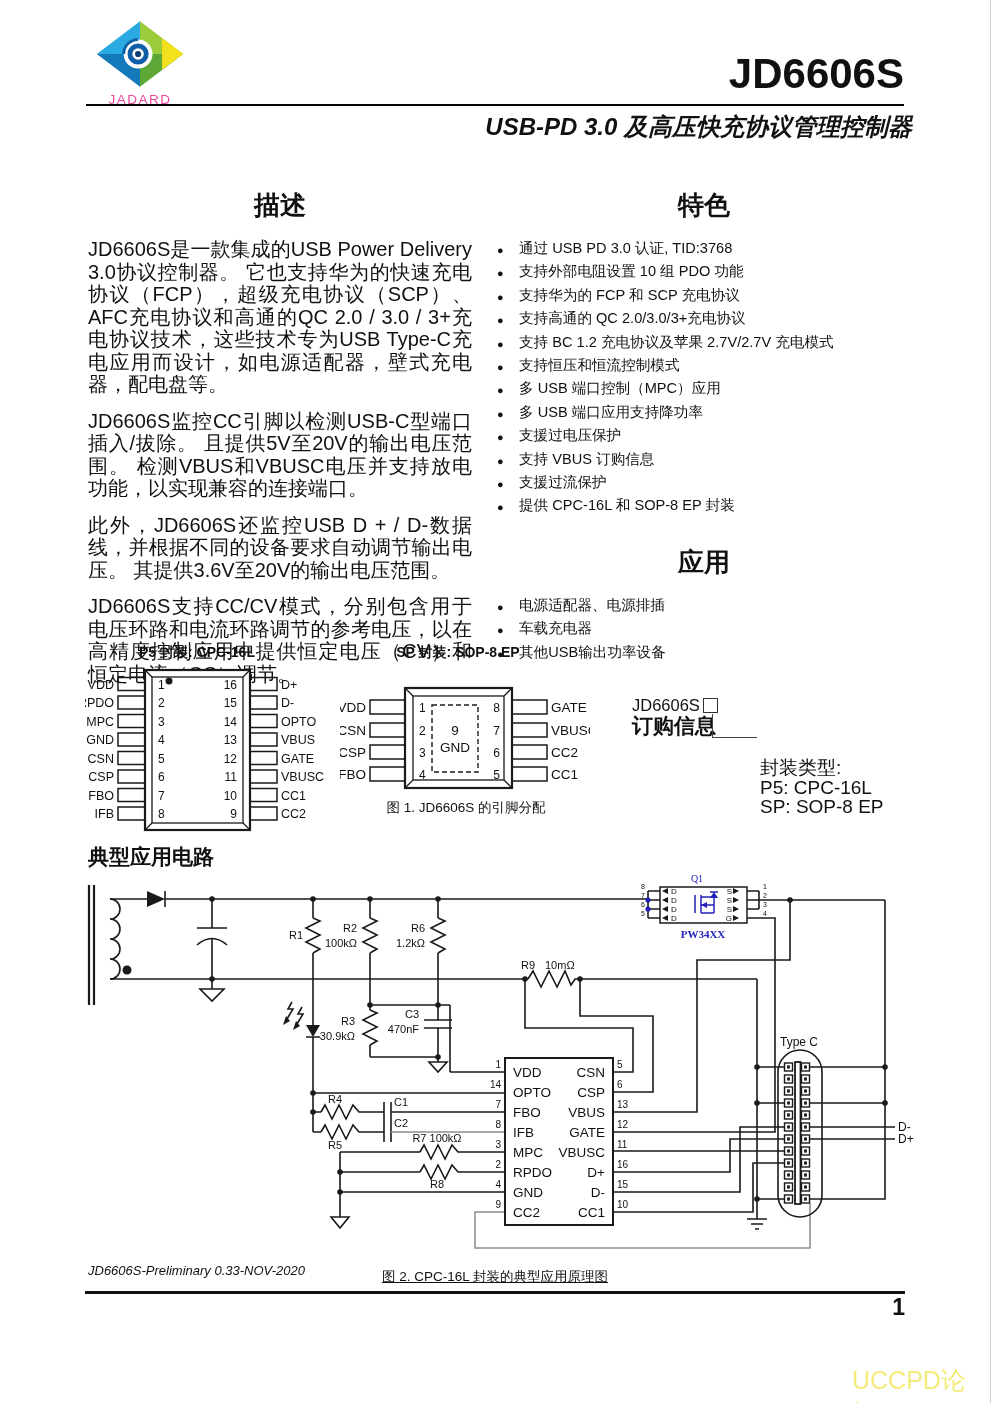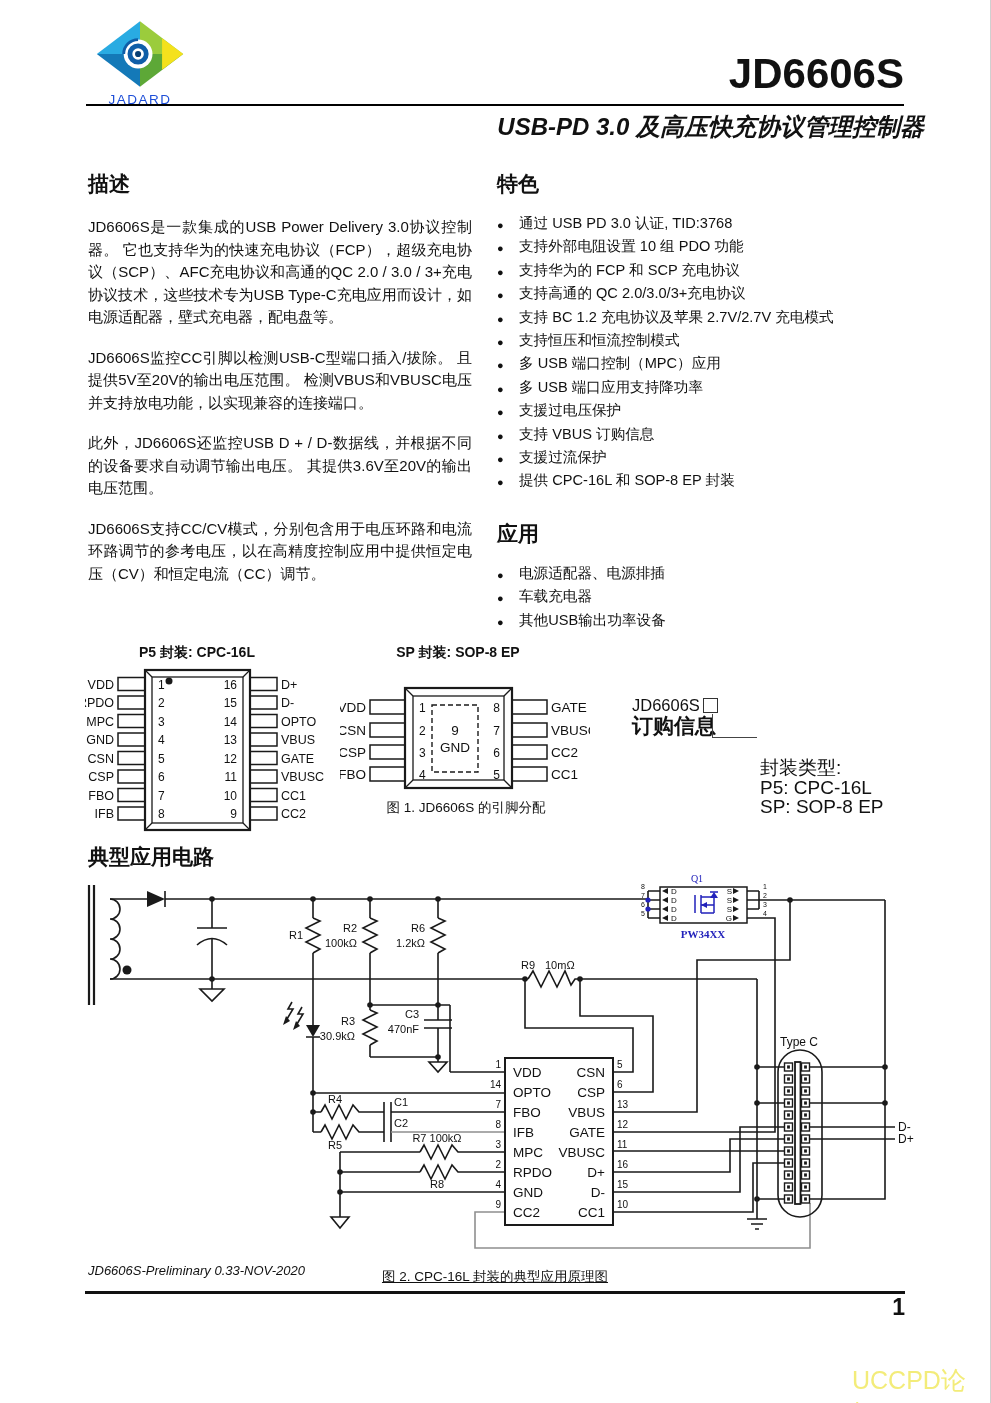--- a/index.html
+++ b/index.html
@@ -1,29 +1,29 @@
 <!DOCTYPE html>
 <html><head>
 <meta charset="utf-8">
 <style>
   html,body{margin:0;padding:0;background:#e8e8e8;}
   .page{position:relative;width:991px;height:1403px;background:#fff;margin:0 auto;
         font-family:"Liberation Sans",sans-serif;color:#111;overflow:hidden;
         border-right:1px solid #d0d0d0;box-sizing:border-box;}
   .logo-text{position:absolute;left:92px;top:92px;width:96px;text-align:center;
-             font-size:13.5px;letter-spacing:1.5px;color:#1d4ed8;}
+             font-size:13.5px;letter-spacing:1.5px;color:#ec4899;}
   .doc-title{position:absolute;left:480px;top:50px;width:424px;text-align:right;
              font-size:42px;font-weight:bold;letter-spacing:0;}
   .header-rule{position:absolute;left:86px;top:104px;width:818px;height:2px;background:#000;}
-  .doc-subtitle{position:absolute;left:400px;top:111px;width:524px;text-align:right;
+  .doc-subtitle{position:absolute;left:388px;top:111px;width:524px;text-align:right;
                 font-size:24px;font-weight:bold;font-style:italic;}
   .col-left{position:absolute;left:88px;top:170px;width:384px;}
   .col-right{position:absolute;left:497px;top:170px;width:414px;}
-  h2.sec{font-size:21px;font-weight:bold;margin:0 0 15px 0;}
-  .col-left p{font-size:15px;line-height:22.5px;text-align:justify;margin:18px 0 14px 0;}
+  h2.sec{font-size:26px;font-weight:bold;margin:18px 0 15px 0;text-align:center;}
+  .col-left p{font-size:20px;line-height:22.5px;text-align:justify;margin:7px 0 14px 0;}
   .feat-item{display:flex;font-size:14.6px;line-height:21.4px;}
   .blt{width:22px;flex:none;font-size:11px;padding-top:2px;}
   .feat-sub{font-size:14.6px;line-height:21.4px;padding-left:13px;}
   h2.apps-h{margin-top:26px;}
   .ordering-h{position:absolute;left:632px;top:688px;font-size:21px;font-weight:bold;margin-top:24px;}
   .order-part{position:absolute;left:632px;top:696px;font-size:16.5px;}
   .order-box{display:inline-block;width:13px;height:13px;border:1.5px solid #333;
              margin-left:3px;vertical-align:-2px;}
   .order-elbow{position:absolute;left:712px;top:714px;width:44px;height:23px;
                border-left:1.5px solid #444;border-bottom:1.5px solid #444;}

